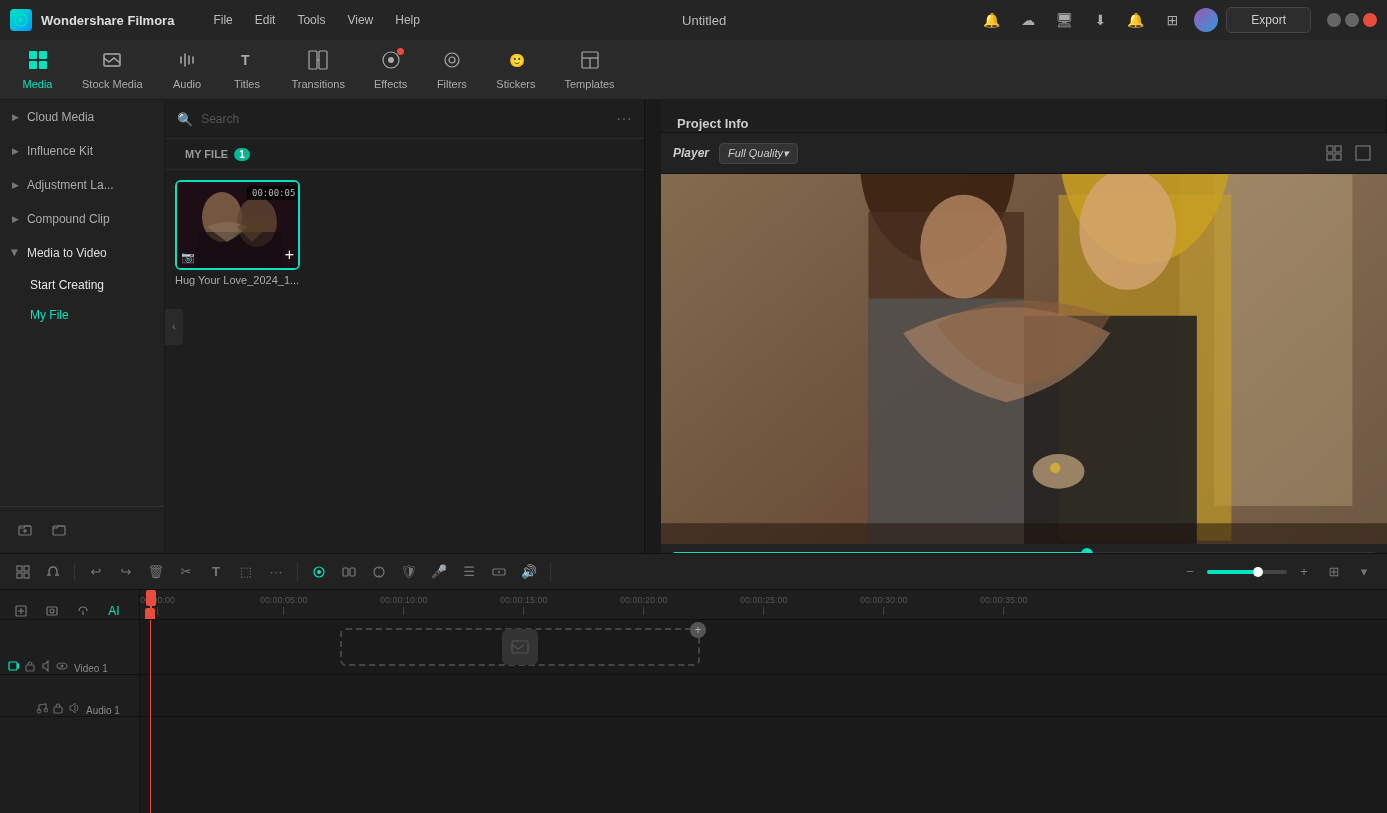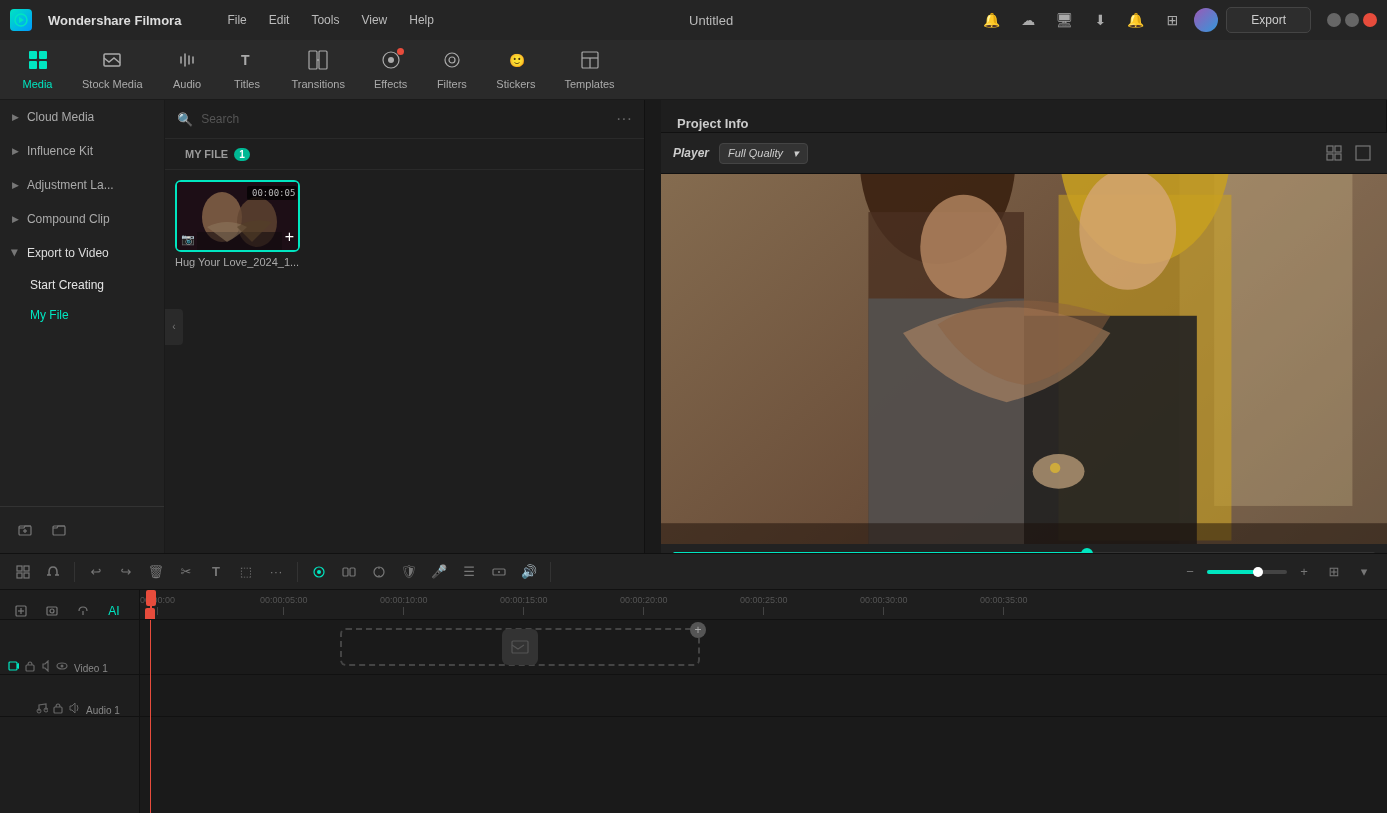--- a/index.html
+++ b/index.html
@@ -1,20 +1,20 @@
 <!DOCTYPE html>
 <html><head>
   <meta charset="utf-8">
   <style>
     * { box-sizing: border-box; margin: 0; padding: 0; }
     body { background: #1a1a1a; color: #ccc; font-family: 'Segoe UI', Arial, sans-serif; font-size: 12px; width: 1387px; height: 813px; overflow: hidden; display: flex; flex-direction: column; }
 
     
     .titlebar { background: #252525; height: 40px; display: flex; align-items: center; padding: 0 10px; justify-content: space-between; flex-shrink: 0; }
-    .titlebar-left { display: flex; align-items: center; gap: 16px; }
+    .titlebar-left { display: flex; align-items: center; gap: 9px; }
     .titlebar-logo { width: 22px; height: 22px; background: linear-gradient(135deg, #00e5c0, #0099ff); border-radius: 4px; display: flex; align-items: center; justify-content: center; font-size: 10px; font-weight: bold; color: white; }
     .titlebar-appname { color: #ddd; font-size: 13px; font-weight: 600; }
     .titlebar-menu { display: flex; gap: 2px; margin-left: 20px; }
     .titlebar-menu-item { color: #bbb; padding: 4px 10px; cursor: pointer; border-radius: 3px; font-size: 12px; }
     .titlebar-center { color: #bbb; font-size: 13px; }
     .titlebar-right { display: flex; align-items: center; gap: 8px; }
     .titlebar-icon { width: 28px; height: 28px; display: flex; align-items: center; justify-content: center; color: #aaa; cursor: pointer; border-radius: 4px; font-size: 14px; }
     .export-btn { background: #2d2d2d; border: 1px solid #444; color: #ccc; padding: 5px 24px; border-radius: 5px; cursor: pointer; font-size: 12px; }
     .avatar { width: 24px; height: 24px; border-radius: 50%; background: linear-gradient(135deg, #9b59b6, #3498db); }
     .win-controls { display: flex; gap: 4px; margin-left: 8px; }
@@ -47,34 +47,34 @@
     .media-panel { width: 480px; background: #1e1e1e; display: flex; flex-direction: column; flex-shrink: 0; border-right: 1px solid #111; }
     .media-search { display: flex; align-items: center; padding: 10px 12px; gap: 8px; border-bottom: 1px solid #2a2a2a; }
     .search-icon { color: #666; font-size: 13px; }
     .search-input { background: transparent; border: none; color: #bbb; font-size: 12px; flex: 1; outline: none; }
     .search-input::placeholder { color: #555; }
     .media-options { color: #666; cursor: pointer; font-size: 16px; }
     .media-tabs { display: flex; align-items: center; padding: 6px 12px; gap: 5px; border-bottom: 1px solid #2a2a2a; }
     .media-tab { color: #999; font-size: 11px; font-weight: 600; padding: 3px 8px; cursor: pointer; }
     .media-tab-badge { background: #00b894; color: white; border-radius: 10px; padding: 1px 5px; font-size: 10px; margin-left: 3px; }
     .media-grid { display: flex; flex-wrap: wrap; padding: 10px; gap: 10px; flex: 1; }
-    .media-thumb { width: 125px; height: 72px; background: #111; border-radius: 6px; position: relative; cursor: pointer; border: 2px solid #00e5c0; overflow: hidden; }
+    .media-thumb { width: 125px; height: 90px; background: #111; border-radius: 6px; position: relative; cursor: pointer; border: 2px solid #00e5c0; overflow: hidden; }
     .media-thumb-overlay { position: absolute; top: 0; left: 0; right: 0; bottom: 0; background: rgba(0,0,0,0.3); display: flex; flex-direction: column; justify-content: space-between; padding: 4px; }
     .media-thumb-icon { color: #ccc; font-size: 11px; cursor: pointer; }
     .media-thumb-label { color: #aaa; font-size: 11px; margin-top: 4px; white-space: nowrap; overflow: hidden; text-overflow: ellipsis; max-width: 125px; }
 
     
     .info-panel { flex: 1; background: #1e1e1e; border-right: 1px solid #111; padding: 16px; }
     .info-title { color: #ccc; font-size: 13px; font-weight: 600; margin-bottom: 16px; }
 
     
     .player-panel { width: 420px; background: #1a1a1a; display: flex; flex-direction: column; flex-shrink: 0; }
     .player-header { display: flex; align-items: center; padding: 8px 12px; gap: 10px; background: #222; border-bottom: 1px solid #111; }
     .player-label { color: #ccc; font-size: 12px; font-weight: 600; }
-    .player-quality-select { background: #333; border: 1px solid #444; color: #ccc; padding: 3px 8px; border-radius: 4px; font-size: 11px; cursor: pointer; display: flex; align-items: center; gap: 10px; }
+    .player-quality-select { background: #333; border: 1px solid #444; color: #ccc; padding: 3px 8px; border-radius: 4px; font-size: 11px; cursor: pointer; display: flex; align-items: center; gap: 0; }
     .player-layout-btns { margin-left: auto; display: flex; gap: 5px; }
     .player-layout-btn { width: 24px; height: 24px; display: flex; align-items: center; justify-content: center; color: #777; cursor: pointer; }
     .player-controls { background: #222; padding: 8px 12px; }
     .player-progress { height: 4px; background: #333; border-radius: 2px; position: relative; margin-bottom: 10px; cursor: pointer; }
     .player-progress-fill { height: 100%; background: #00e5c0; border-radius: 2px; width: 60%; }
     .player-progress-thumb { width: 12px; height: 12px; background: #00e5c0; border-radius: 50%; position: absolute; top: -4px; left: 60%; transform: translateX(-50%); }
 
     
     .bottom-area { height: 260px; background: #1a1a1a; border-top: 1px solid #111; display: flex; flex-direction: column; flex-shrink: 0; }
     .timeline-toolbar { height: 36px; display: flex; align-items: center; padding: 0 10px; gap: 4px; background: #222; border-bottom: 1px solid #111; }
@@ -283,21 +283,21 @@
       <div class="sidebar-item">
         <span class="sidebar-arrow">▶</span>
         <span>Adjustment La...</span>
       </div>
       <div class="sidebar-item">
         <span class="sidebar-arrow">▶</span>
         <span>Compound Clip</span>
       </div>
       <div class="sidebar-item expanded">
         <span class="sidebar-arrow" style="transform:rotate(90deg);display:inline-block;">▶</span>
-        <span>Export to Video</span>
+        <span>Media to Video</span>
       </div>
       <div class="sidebar-sub-item">
         <span>Start Creating</span>
       </div>
       <div class="sidebar-sub-item active">
         <span>My File</span>
       </div>
       <div class="sidebar-footer">
         <div class="sidebar-footer-btn">
           <svg width="14" height="14" viewBox="0 0 14 14" fill="none">

